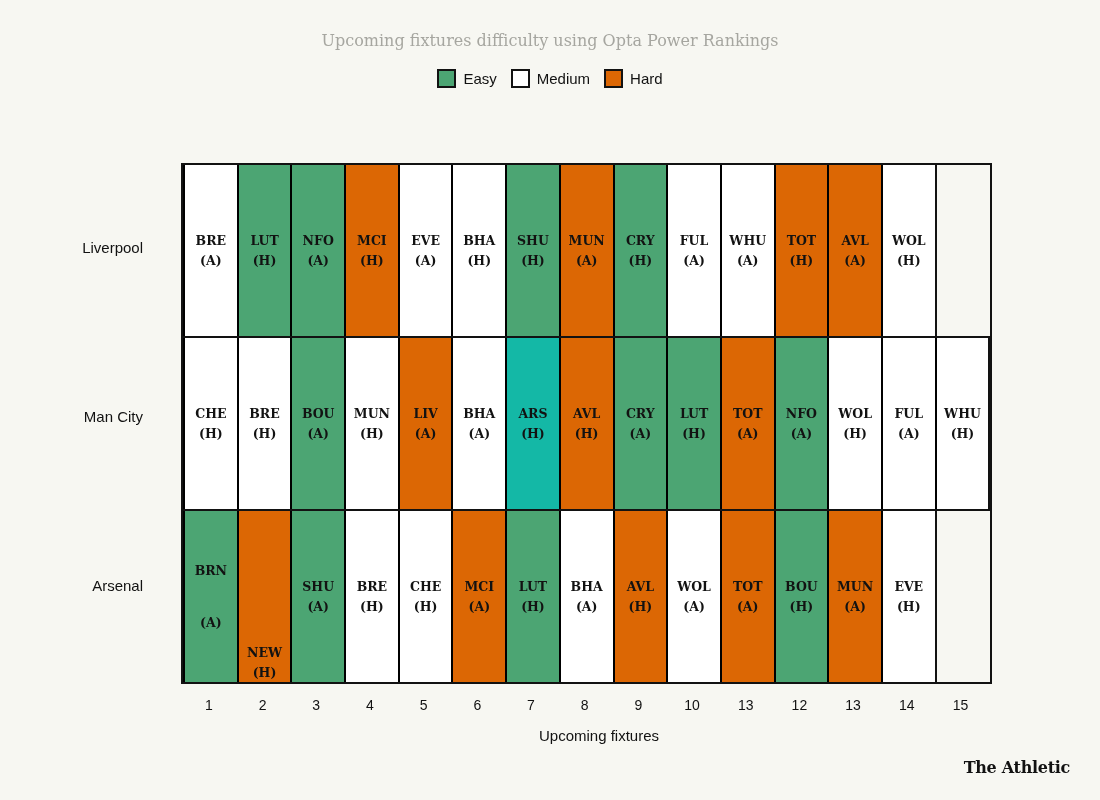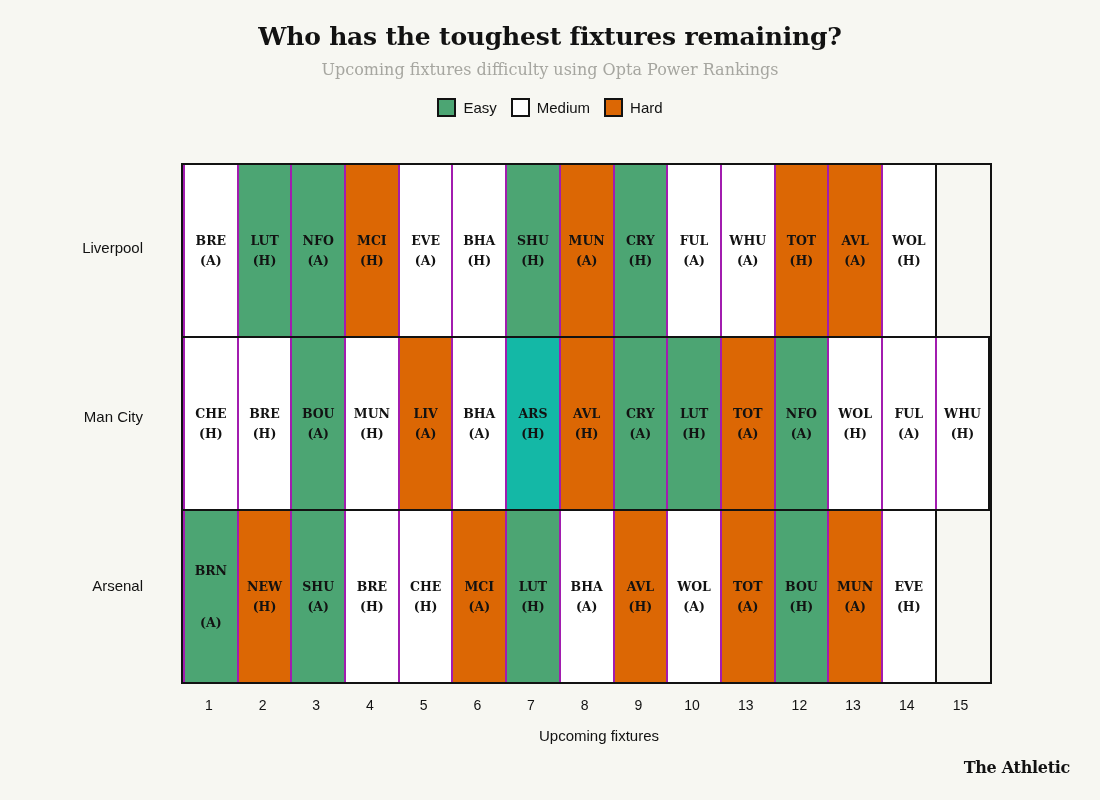--- a/index.html
+++ b/index.html
@@ -82,21 +82,21 @@
     box-sizing: border-box;
     border: 2px solid #121212;
     margin-top: -2px;
   }
   .fixture-row:first-child { margin-top: 0; }
 
   .fixture-cell {
     width: 55.7px;
     height: 171px;
     box-sizing: border-box;
-    border-left: 2px solid #a21caf;
+    border-left: 2px solid #000000;
     border-right: 2px solid #121212;
     margin-left: -2px;
     display: flex;
     flex-direction: column;
     align-items: center;
     justify-content: center;
     font-family: "DejaVu Serif", serif;
     font-weight: bold;
     font-size: 12.5px;
     line-height: 1.55;
@@ -151,21 +151,20 @@
     font-weight: bold;
     font-size: 16px;
     letter-spacing: -0.3px;
     color: #121212;
   }
 </style>
 </head>
 <body>
 
 <div id="header">
-  <h1 id="chart-title">Who has the toughest fixtures remaining?</h1>
   <p id="chart-subtitle">Upcoming fixtures difficulty using Opta Power Rankings</p>
   <div id="legend">
       <div class="legend-item">
         <span class="legend-swatch" style="background: rgb(76, 165, 115);"></span>
         <span class="legend-label">Easy</span>
       </div>
       <div class="legend-item">
         <span class="legend-swatch" style="background: rgb(255, 255, 255);"></span>
         <span class="legend-label">Medium</span>
       </div>
@@ -296,21 +295,21 @@
         <div class="fixture-cell" style="background: rgb(255, 255, 255);">
           <span class="cell-opp">WHU</span>
           <span class="cell-venue">(H)</span>
         </div>
       </div>
       <div class="fixture-row">
         <div class="fixture-cell" style="background: rgb(76, 165, 115); gap: 33px;">
           <span class="cell-opp">BRN</span>
           <span class="cell-venue">(A)</span>
         </div>
-        <div class="fixture-cell" style="background: rgb(220, 103, 4);">
+        <div class="fixture-cell" style="background: rgb(220, 103, 4); justify-content: flex-end;">
           <span class="cell-opp">NEW</span>
           <span class="cell-venue">(H)</span>
         </div>
         <div class="fixture-cell" style="background: rgb(76, 165, 115);">
           <span class="cell-opp">SHU</span>
           <span class="cell-venue">(A)</span>
         </div>
         <div class="fixture-cell" style="background: rgb(255, 255, 255);">
           <span class="cell-opp">BRE</span>
           <span class="cell-venue">(H)</span>

